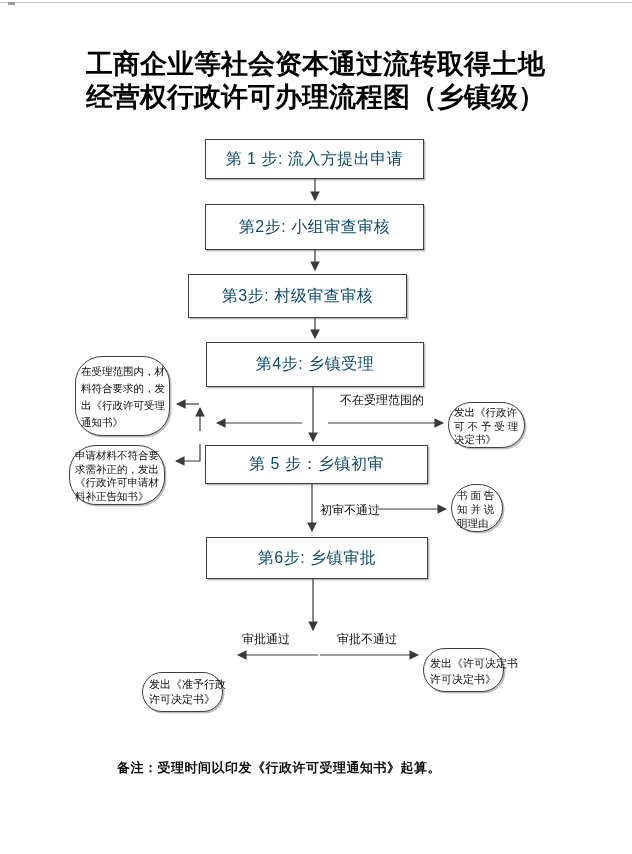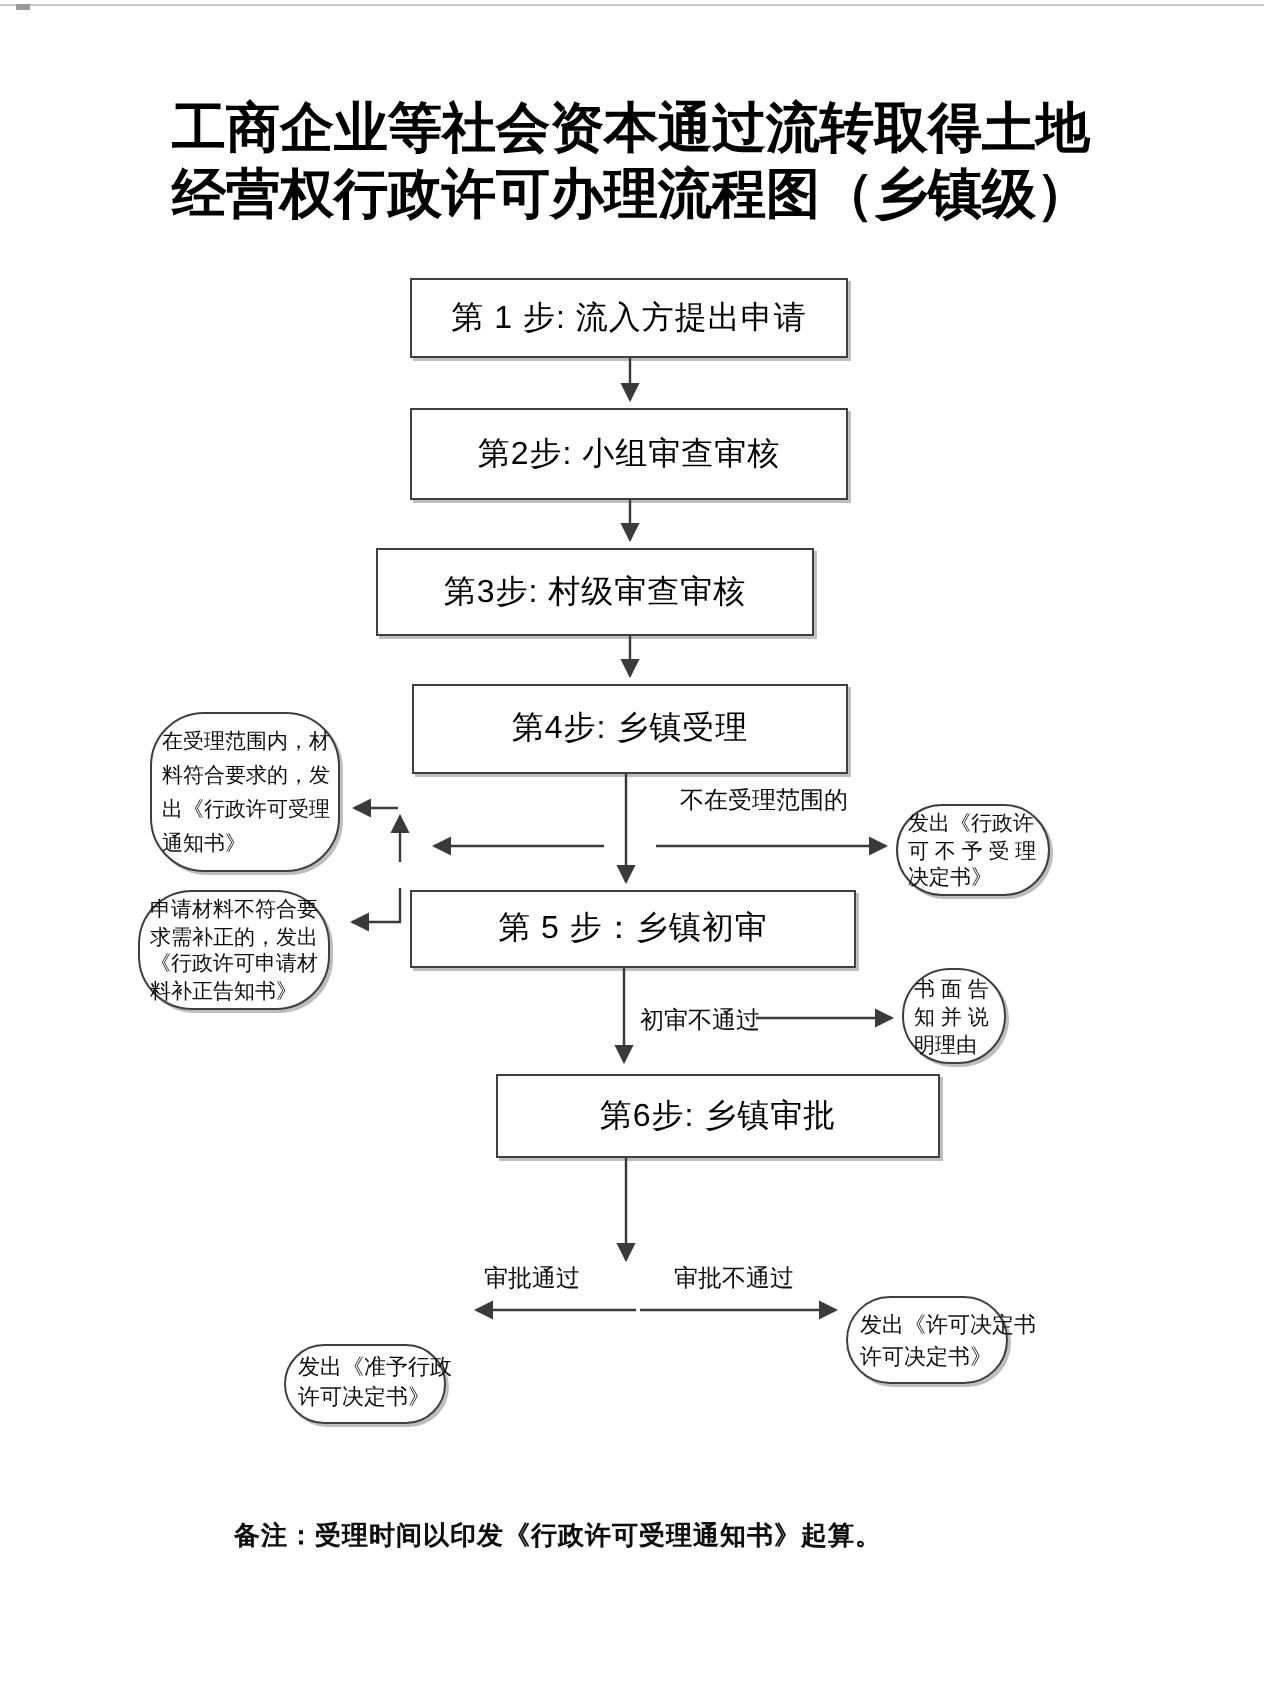--- a/index.html
+++ b/index.html
@@ -21,21 +21,21 @@
   .title span{display:block;white-space:nowrap;}
   .connectors{position:absolute;left:0;top:0;width:632px;height:854px;pointer-events:none;}
   .connectors line,.connectors polyline{stroke:var(--line);stroke-width:1.2;fill:none;}
   #arrowhead path{fill:var(--line);}
   .box{
     position:absolute;background:#fff;border:1px solid var(--border);
     box-shadow:1.5px 1.5px 0 rgba(70,70,70,.35);box-sizing:border-box;
   }
   .step{
     display:flex;align-items:center;justify-content:center;
-    font-size:16px;letter-spacing:.5px;white-space:nowrap;color:#000000;
+    font-size:16px;letter-spacing:.5px;white-space:nowrap;color:#0c4a6e;
   }
   .side{font-size:10.5px;color:#0d0d0d;border-radius:27px;}
   .side .ln{display:block;white-space:nowrap;}
   .lbl{position:absolute;font-size:12px;color:#0d0d0d;white-space:nowrap;}
   .note{position:absolute;left:117px;top:759px;font-size:13px;font-weight:700;
         letter-spacing:.5px;white-space:nowrap;color:#0d0d0d;}
 </style>
 </head>
 <body>
 
@@ -68,21 +68,21 @@
     <line x1="313" y1="579" x2="313" y2="630" marker-end="url(#arrowhead)"></line>
     <line x1="318" y1="655" x2="238" y2="655" marker-end="url(#arrowhead)"></line>
     <line x1="320" y1="655" x2="418" y2="655" marker-end="url(#arrowhead)"></line>
   </svg>
 
   <div class="box step" style="left:205px;top:139px;width:219px;height:40px;">第 1 步: 流入方提出申请</div>
   <div class="box step" style="left:205px;top:204px;width:219px;height:46px;text-align:center;">第2步: 小组审查审核</div>
   <div class="box step" style="left:188px;top:274px;width:219px;height:44px;">第3步: 村级审查审核</div>
   <div class="box step" style="left:206px;top:342px;width:218px;height:45px;">第4步: 乡镇受理</div>
   <div class="box step" style="left:205px;top:445px;width:223px;height:39px;">第 5 步：乡镇初审</div>
-  <div class="box step" style="left:206px;top:537px;width:222px;height:42px;margin-left:42px;">第6步: 乡镇审批</div>
+  <div class="box step" style="left:206px;top:537px;width:222px;height:42px;">第6步: 乡镇审批</div>
 
   <div class="box side" style="left:75px;top:356px;width:95px;height:80px;padding:6px 5px;line-height:17px;">
     <span class="ln">在受理范围内，材</span>
     <span class="ln">料符合要求的，发</span>
     <span class="ln">出《行政许可受理</span>
     <span class="ln">通知书》</span>
   </div>
 
   <div class="box side" style="left:69px;top:445px;width:96px;height:60px;padding:3px 5px;line-height:13.5px;">
     <span class="ln">申请材料不符合要</span>

